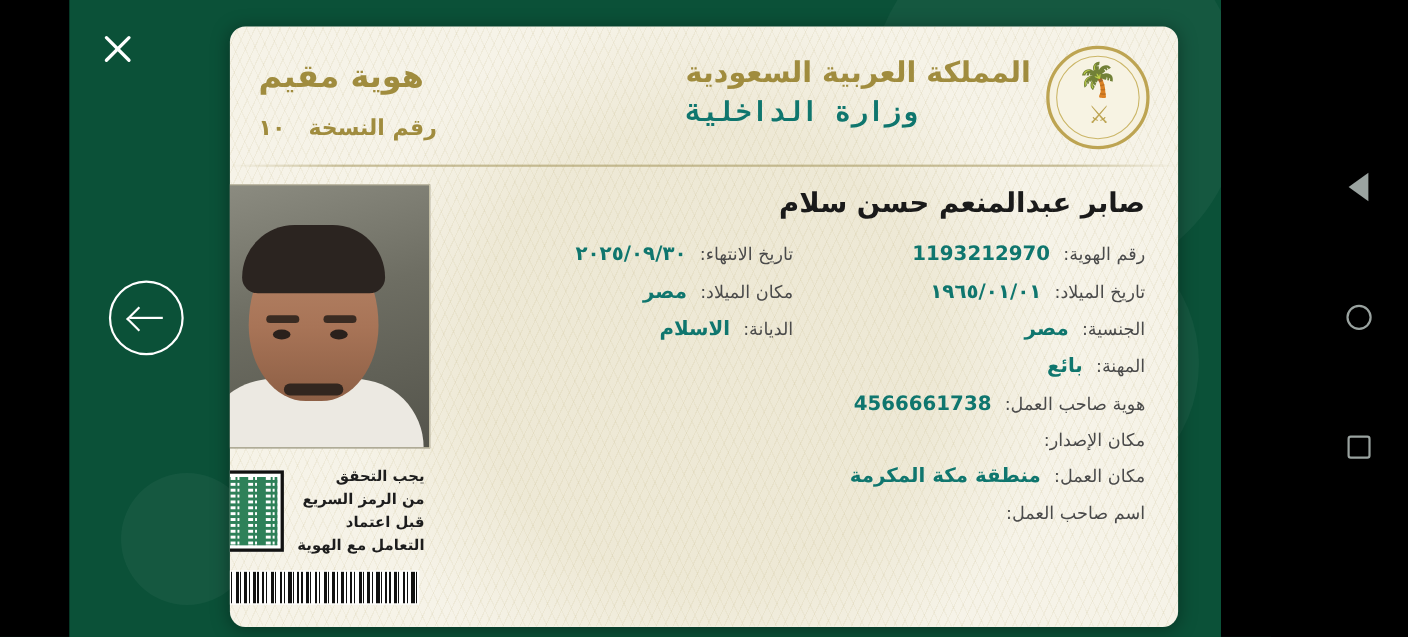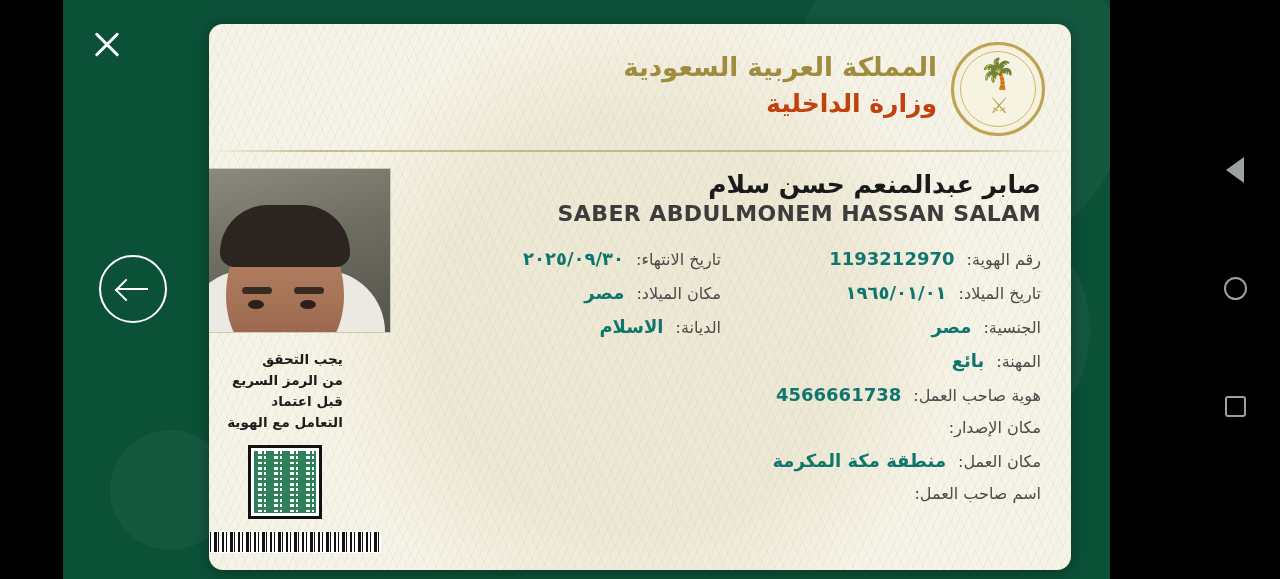--- a/index.html
+++ b/index.html
@@ -153,36 +153,37 @@
     height: 2px;
     background: linear-gradient(90deg, rgba(160,145,85,0) 0%, rgba(160,145,85,.55) 12%, rgba(160,145,85,.55) 88%, rgba(160,145,85,0) 100%);
   }
 
   .header-right {
     display: flex;
     align-items: flex-start;
     gap: 14px;
   }
   .kingdom-text {
-    text-align: right;
+    text-align: left;
     padding-top: 12px;
   }
   .kingdom-line1 {
     font-size: 26px;
     font-weight: 700;
     color: #a08c3e;
     letter-spacing: 1px;
     line-height: 1.35;
     font-family: "DejaVu Sans", "Liberation Sans", sans-serif;
   }
   .kingdom-line2 {
     font-size: 25px;
     font-weight: 700;
-    color: #c2410c;
+    color: #0f766e;
     line-height: 1.55;
+    font-family: Liberation Mono, monospace;
   }
 
   
   .emblem {
     width: 94px; height: 94px;
     border: 3px solid #bda452;
     border-radius: 50%;
     position: relative;
     margin-top: 4px;
     background: radial-gradient(circle at 50% 50%, #f7f3e3 0 60%, #efe9d2 100%);
@@ -361,21 +362,21 @@
     left: 50%; bottom: 0;
     transform: translateX(-50%);
     width: 200px; height: 62px;
     border-radius: 70px 70px 0 0;
     background: #ece9e2;
   }
 
   .qr-row {
     margin-top: 16px;
     display: flex;
-    flex-direction: column;
+    flex-direction: row;
     align-items: center;
     gap: 12px;
     direction: rtl;
   }
   .qr {
     width: 74px; height: 74px;
     background: #fff;
     border: 3px solid #111;
     position: relative;
     padding: 3px;
@@ -439,28 +440,34 @@
           <div class="emblem">
             <div class="palm">🌴</div>
             <div class="swords">⚔</div>
           </div>
           <div class="kingdom-text">
             <div class="kingdom-line1">المملكة العربية السعودية</div>
             <div class="kingdom-line2">وزارة الداخلية</div>
           </div>
         </div>
 
+        <div class="header-left">
+          <div class="title-main">هوية مقيم</div>
+          <div class="version-row">
+            <span>رقم النسخة</span>
+            <span class="vnum">١٠</span>
+          </div>
+        </div>
       </div>
       <div class="header-sep"></div>
 
       <div class="card-body">
 
         <div class="details">
           <div class="name-ar">صابر عبدالمنعم حسن سلام</div>
-          <div class="name-en">SABER ABDULMONEM HASSAN SALAM</div>
 
           <div class="fields">
 
             <div class="frow">
               <div class="fcell right">
                 <span class="flabel">رقم الهوية:</span>
                 <span class="fvalue">1193212970</span>
               </div>
               <div class="fcell left">
                 <span class="flabel">تاريخ الانتهاء:</span>

